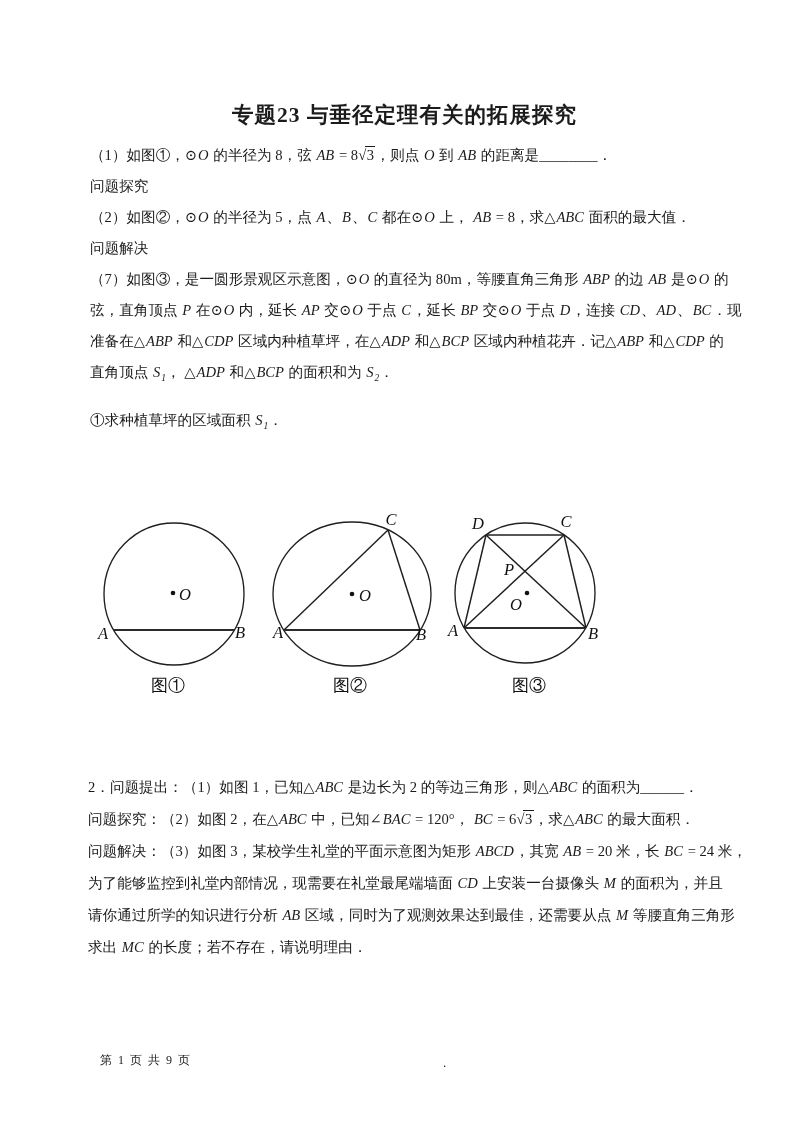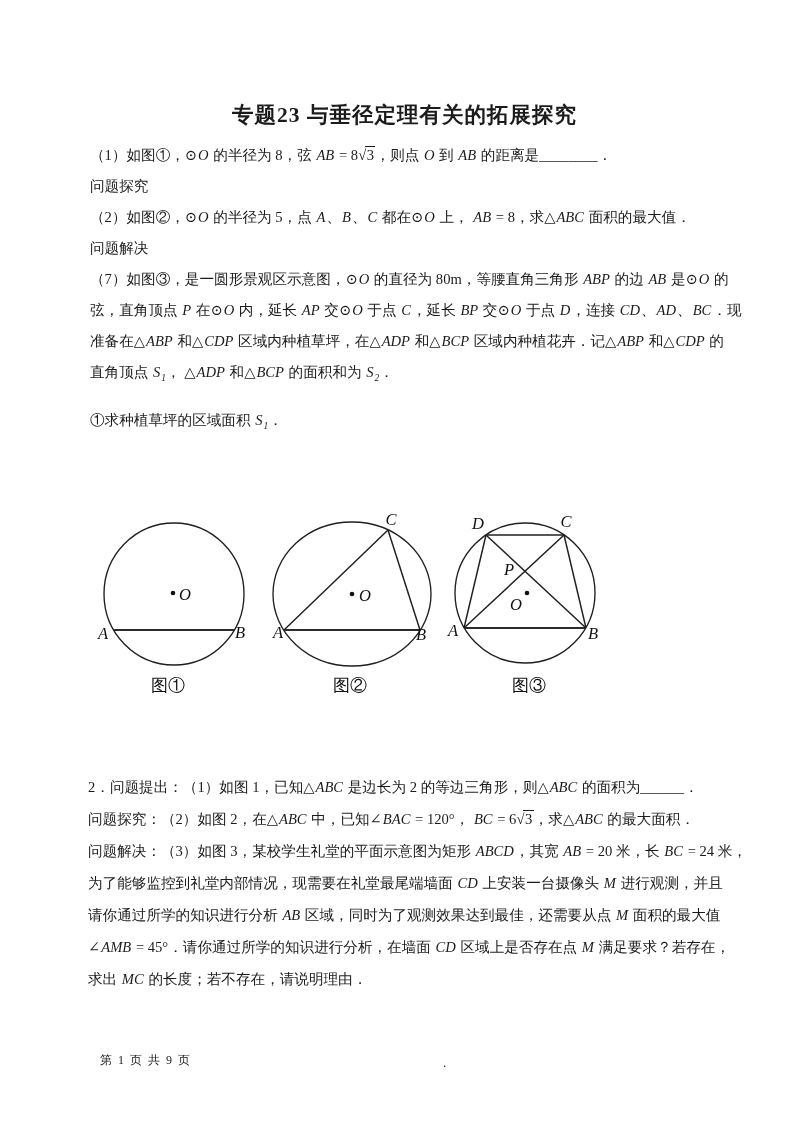--- a/index.html
+++ b/index.html
@@ -90,20 +90,19 @@
     <text x="363" y="133" text-anchor="middle">A</text>
     <text x="503" y="136" text-anchor="middle">B</text>
     <text class="cap" x="439" y="188" text-anchor="middle">图③</text>
   </g>
 </svg>
 
 <div id="sec2" class="lines">
     <div class="text-line"><span class="rg">2．问题提出：（1）如图 1，已知△</span><span class="mi">ABC</span><span class="rg"> 是边长为 2 的等边三角形，则△</span><span class="mi">ABC</span><span class="rg"> 的面积为</span><span class="rg">______</span><span class="rg">．</span></div>
     <div class="text-line"><span class="rg">问题探究：（2）如图 2，在△</span><span class="mi">ABC</span><span class="rg"> 中，已知∠</span><span class="mi">BAC</span><span class="rg"> = 120°， </span><span class="mi">BC</span><span class="rg"> = 6</span><span class="sqrt"><span class="rsign">√</span><span class="rad">3</span></span><span class="rg">，求△</span><span class="mi">ABC</span><span class="rg"> 的最大面积．</span></div>
     <div class="text-line"><span class="rg">问题解决：（3）如图 3，某校学生礼堂的平面示意图为矩形 </span><span class="mi">ABCD</span><span class="rg">，其宽 </span><span class="mi">AB</span><span class="rg"> = 20 米，长 </span><span class="mi">BC</span><span class="rg"> = 24 米，</span></div>
-    <div class="text-line"><span class="rg">为了能够监控到礼堂内部情况，现需要在礼堂最尾端墙面 </span><span class="mi">CD</span><span class="rg"> 上安装一台摄像头 </span><span class="mi">M</span><span class="rg"> 进行观测，并且</span></div>
-    <div class="text-line"><span class="rg">请你通过所学的知识进行分析 </span><span class="mi">AB</span><span class="rg"> 区域，同时为了观测效果达到最佳，还需要从点 </span><span class="mi">M</span><span class="rg"> 面积的最大值</span></div>
-    <div class="text-line"><span class="rg">∠</span><span class="mi">AMB</span><span class="rg"> = 45°．请你通过所学的知识进行分析，在墙面 </span><span class="mi">CD</span><span class="rg"> 区域上是否存在点 </span><span class="mi">M</span><span class="rg"> 满足要求？若存在，</span></div>
+    <div class="text-line"><span class="rg">为了能够监控到礼堂内部情况，现需要在礼堂最尾端墙面 </span><span class="mi">CD</span><span class="rg"> 上安装一台摄像头 </span><span class="mi">M</span><span class="rg"> 的面积为，并且</span></div>
+    <div class="text-line"><span class="rg">请你通过所学的知识进行分析 </span><span class="mi">AB</span><span class="rg"> 区域，同时为了观测效果达到最佳，还需要从点 </span><span class="mi">M</span><span class="rg"> 等腰直角三角形</span></div>
     <div class="text-line"><span class="rg">求出 </span><span class="mi">MC</span><span class="rg"> 的长度；若不存在，请说明理由．</span></div>
   </div>
 
 <div class="footer">第 1 页 共 9 页</div>
 <div class="fdot">.</div>
 
 </body></html>

